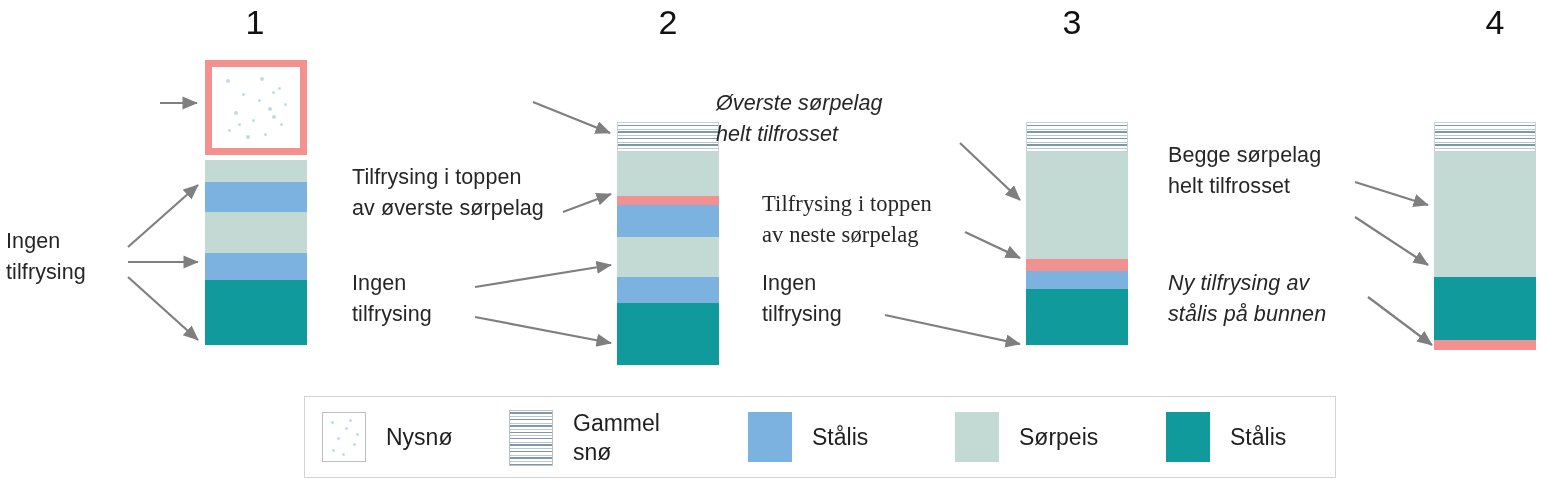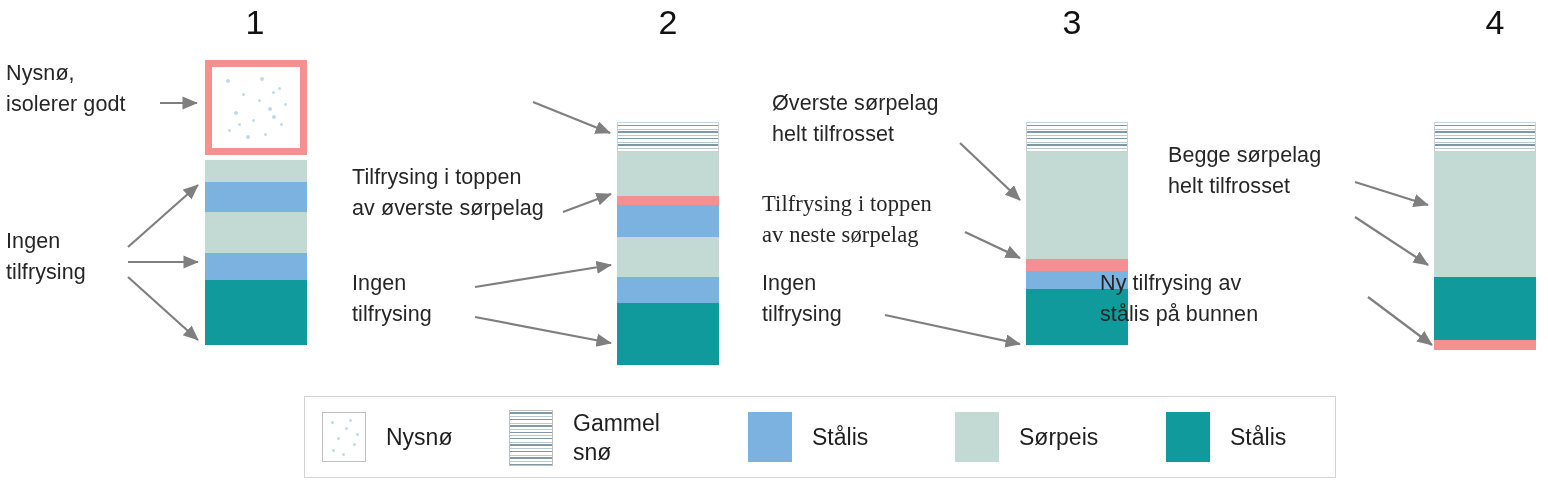--- a/index.html
+++ b/index.html
@@ -206,40 +206,38 @@
 
       <line x1="885" y1="315" x2="1020" y2="344"></line>
 
       <line x1="1355" y1="182" x2="1428" y2="205"></line>
       <line x1="1355" y1="217" x2="1428" y2="265"></line>
 
       <line x1="1368" y1="297" x2="1432" y2="345"></line>
     </g>
   </svg>
 
-  <div class="note" style="left:6px;top:58px;width:200px;">Nysnø,
-isolerer godt</div>
   <div class="note" style="left:6px;top:226px;width:120px;">Ingen
 tilfrysing</div>
 
   <div class="note" style="left:352px;top:162px;width:215px;">Tilfrysing i toppen
 av øverste sørpelag</div>
   <div class="note" style="left:352px;top:268px;width:120px;">Ingen
 tilfrysing</div>
 
-  <div class="note" style="left:772px;top:88px;width:215px;">Øverste sørpelag
+  <div class="note" style="left:716px;top:88px;width:215px;font-style:italic;">Øverste sørpelag
 helt tilfrosset</div>
   <div class="note serif" style="left:762px;top:188px;width:220px;">Tilfrysing i toppen
 av neste sørpelag</div>
   <div class="note" style="left:762px;top:268px;width:120px;">Ingen
 tilfrysing</div>
 
   <div class="note" style="left:1168px;top:140px;width:200px;">Begge  sørpelag
 helt tilfrosset</div>
-  <div class="note" style="left:1100px;top:268px;width:200px;">Ny tilfrysing av
+  <div class="note" style="left:1168px;top:268px;width:200px;font-style:italic;">Ny tilfrysing av
 stålis på bunnen</div>
 
   <div class="legend">
     <div class="legend-item abs" style="left:17px;top:15px;">
       <span class="swatch nysno">
         <span class="speck" style="left:8px;top:8px;width:3px;height:3px;"></span>
         <span class="speck" style="left:22px;top:14px;width:3px;height:3px;"></span>
         <span class="speck" style="left:14px;top:24px;width:3px;height:3px;"></span>
         <span class="speck" style="left:30px;top:30px;width:3px;height:3px;"></span>
         <span class="speck" style="left:9px;top:36px;width:3px;height:3px;"></span>

